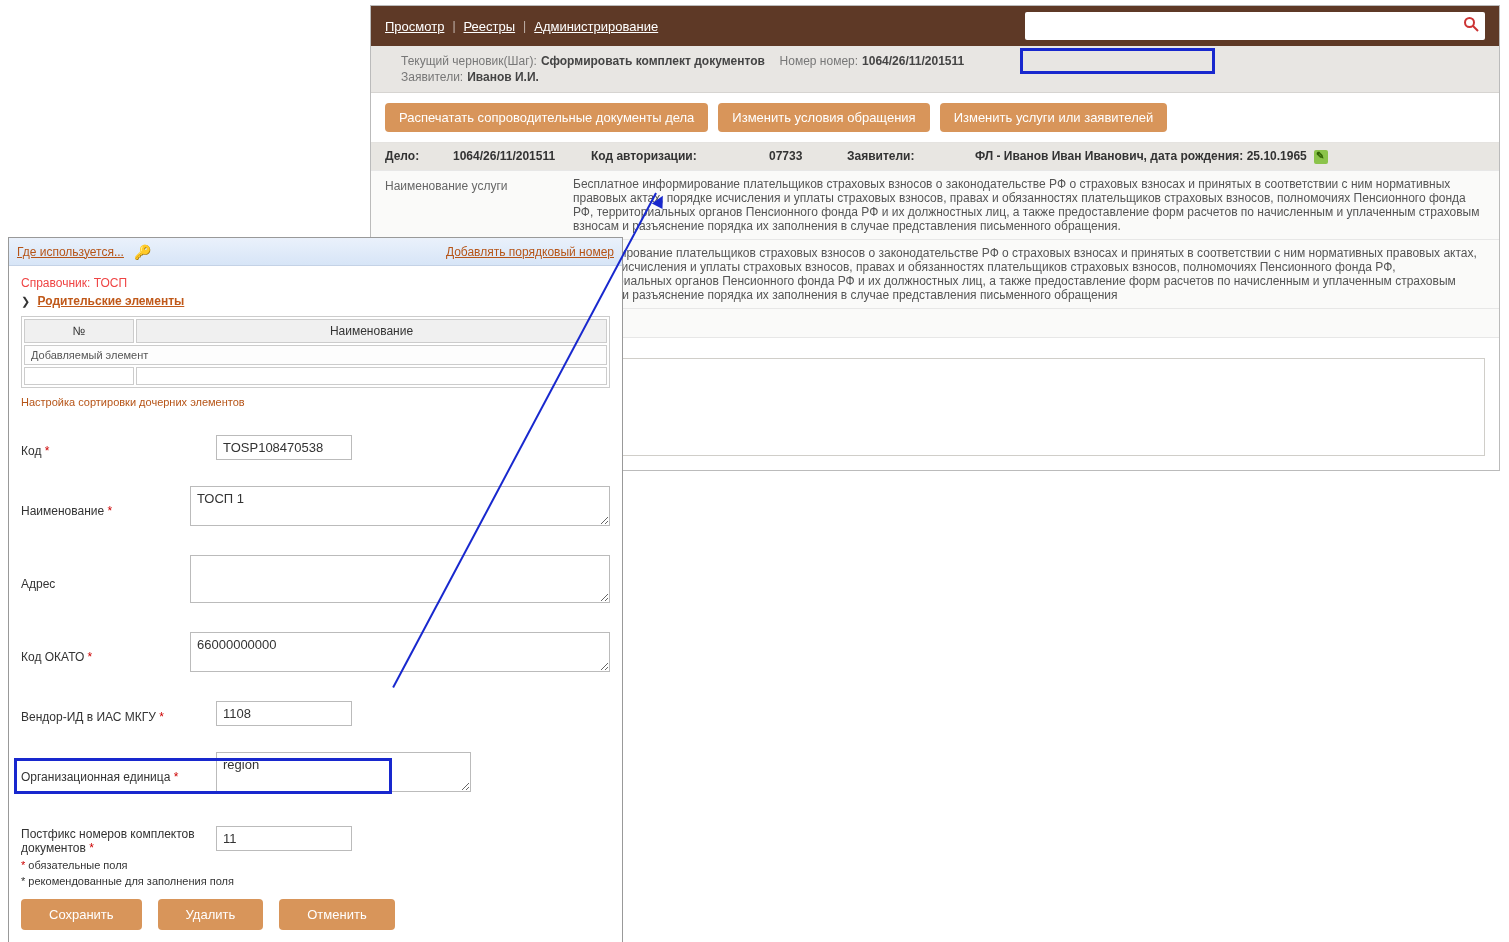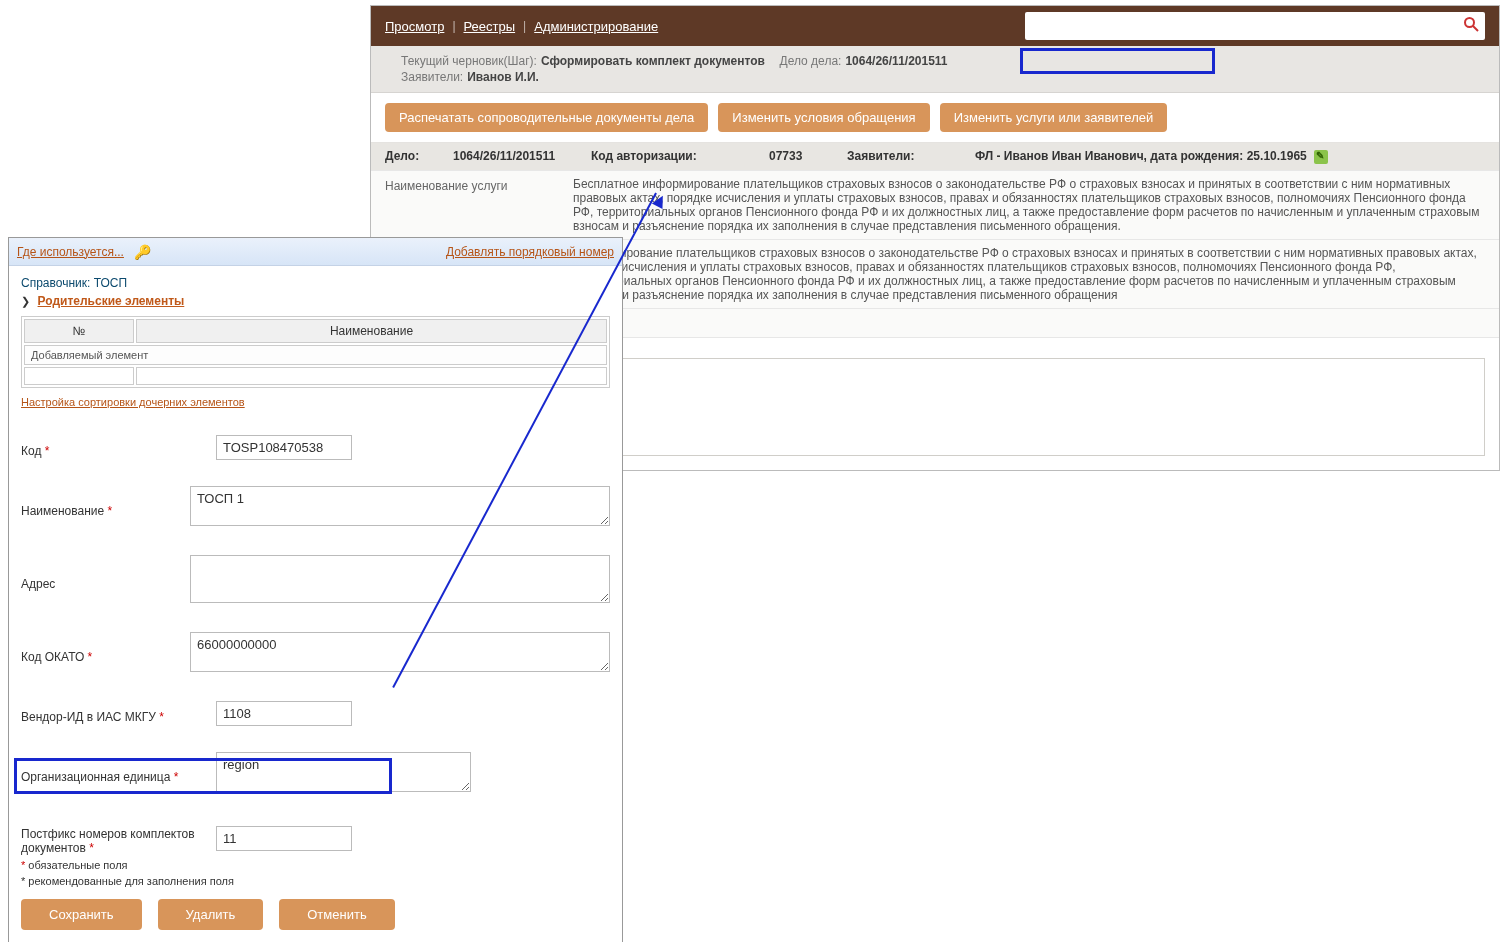--- a/index.html
+++ b/index.html
@@ -180,21 +180,21 @@
     align-items: center;
     padding: 0 8px;
     font-size: 12px;
     gap: 10px;
   }
   .editor-titlebar a { color: #b65417; text-decoration: underline; cursor: pointer; }
   .key-icon { color: #b6891c; font-size: 14px; }
 
   .editor-body { padding: 10px 12px 14px 12px; }
   .editor-heading { font-size: 16px; color: #444; margin-bottom: 6px; }
-  .dict-line { font-size: 12px; color: #0c4a6e; margin-bottom: 4px; }
+  .dict-line { font-size: 12px; color: #ef4444; margin-bottom: 4px; }
   .parent-link { color: #c0591a; text-decoration: underline; cursor: pointer; font-weight: bold; font-size: 12px; }
   .chev { color: #333; font-size: 11px; margin-right: 4px; }
 
   .mini-table {
     width: 100%;
     border: 1px solid #ccc;
     margin-top: 8px;
     font-size: 12px;
   }
   .mini-table th {
@@ -206,21 +206,21 @@
     text-align: center;
   }
   .mini-table td {
     border: 1px solid #ccc;
     padding: 3px 6px;
     color: #555;
     height: 18px;
   }
   .mini-table .add-label { font-size: 11px; color: #555; background: #fdfdfd; }
 
-  .sort-link { color: #b65417; text-decoration: underline; font-size: 11px; display: inline-block; margin-top: 8px; }
+  .sort-link { color: #b65417; font-size: 11px; display: inline-block; margin-top: 8px; }
 
   .form-row { display: flex; align-items: center; margin-top: 26px; }
   .form-row .flabel { width: 195px; font-size: 12px; color: #333; padding-top: 6px; }
   .form-row .req { color: #c00; }
   .form-row .fcontrol { flex: 1; }
   .fcontrol input, .fcontrol textarea {
     width: 420px;
     border: 1px solid #bbb;
     padding: 4px 6px;
     font-size: 13px;
@@ -281,21 +281,21 @@
           </svg>
       </span>
     </div>
   </div>
 
   <div class="status-strip">
     <div class="row">
       <span class="label">Текущий черновик(Шаг):</span>
       <span class="strong">Сформировать комплект документов</span>
       &nbsp;&nbsp;
-      <span class="label">Дело дела:</span>
+      <span class="label">Номер номер:</span>
       <span class="strong">1064/26/11/201511</span>
     </div>
     <div class="row">
       <span class="label">Заявители:</span>
       <span class="strong">Иванов И.И.</span>
     </div>
   </div>
 
   <div class="action-row">
     <button class="btn">Распечатать сопроводительные документы дела</button>

